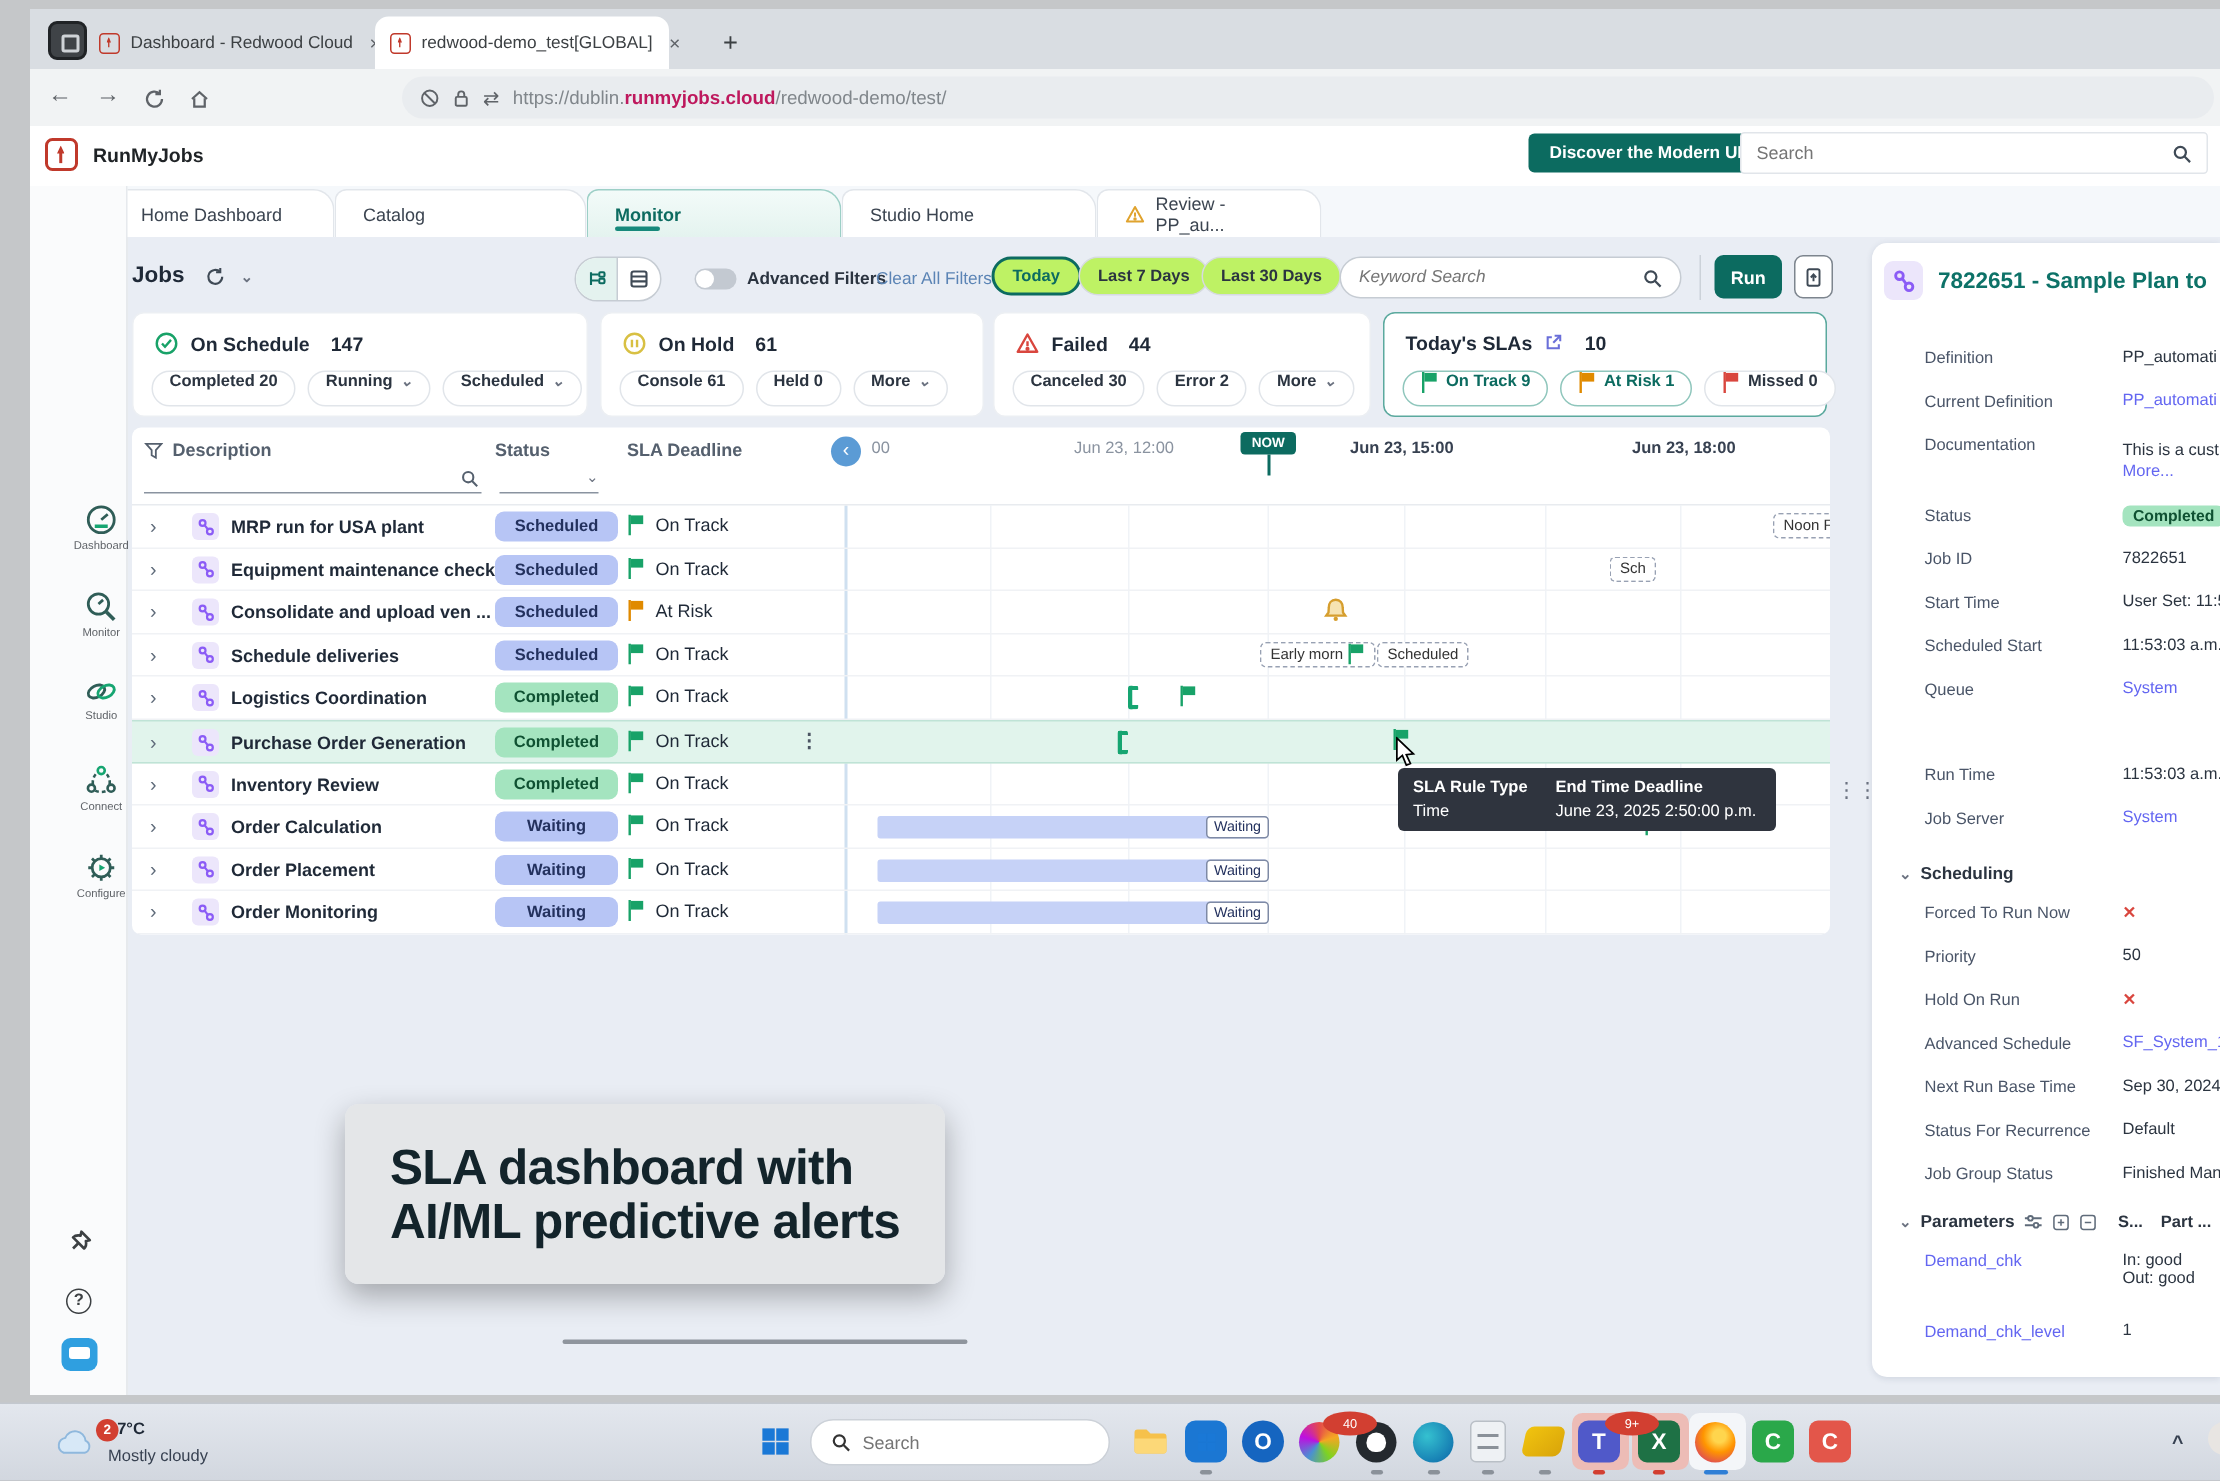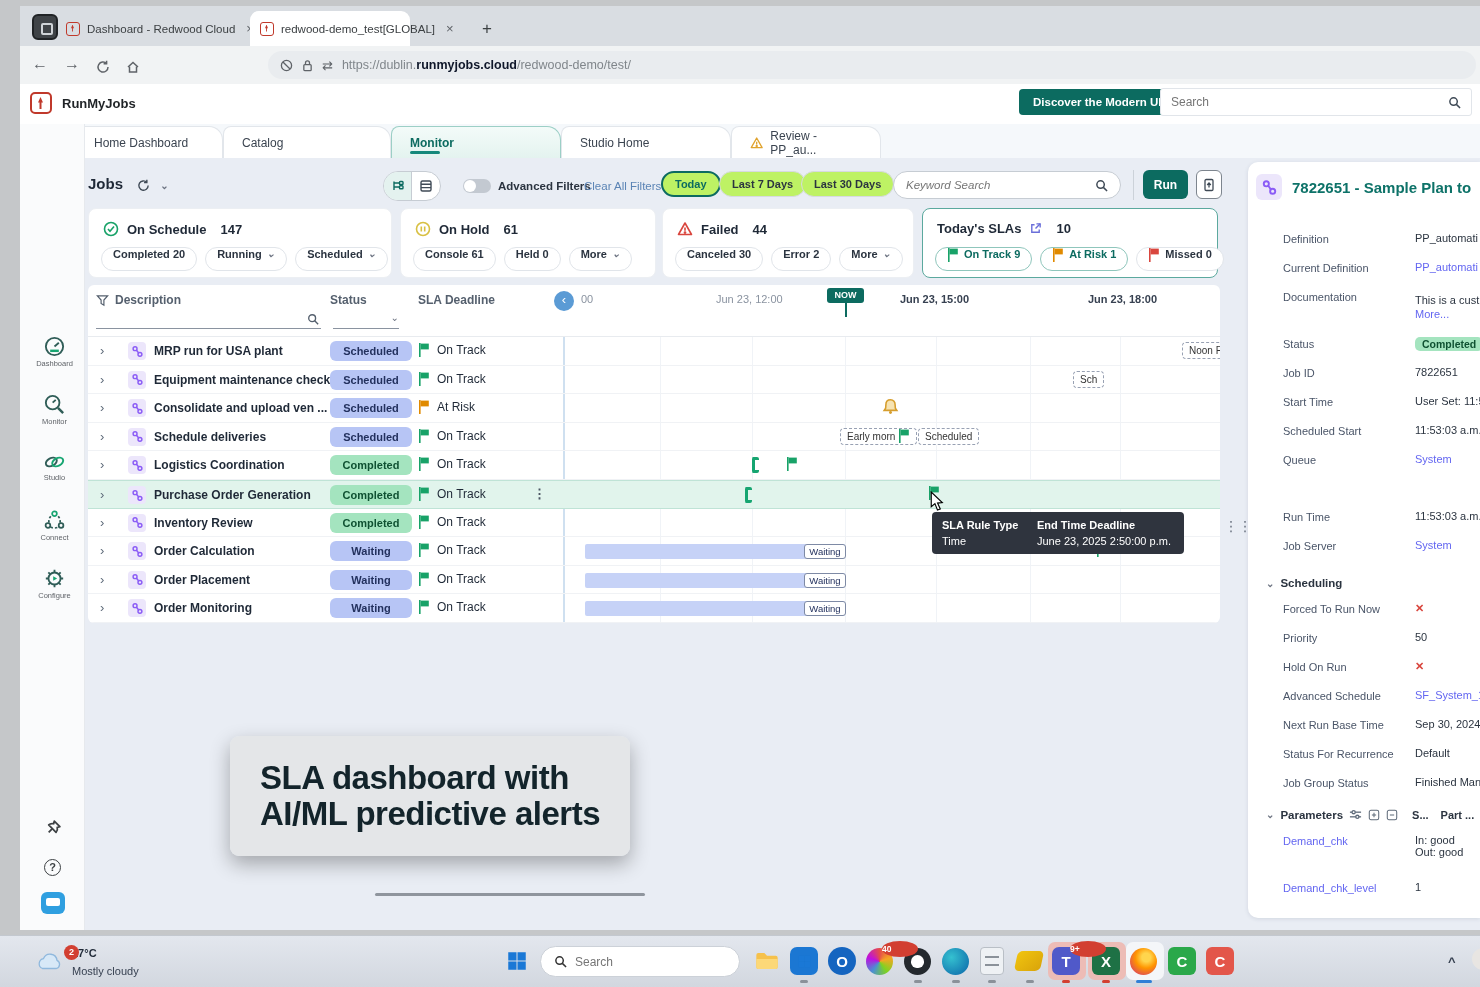--- a/index.html
+++ b/index.html
@@ -13,39 +13,39 @@
 .btab{position:absolute;top:5px;height:35px;display:flex;align-items:center;gap:7px;padding:0 10px;font-size:11.5px;color:#3c4043;white-space:nowrap}
 .btab.active{background:#fff;border-radius:9px 9px 0 0}
 .tab-x{color:#5f6368;font-size:13px;margin-left:4px}
 .redico{width:14px;height:14px;border:1.6px solid #c0392b;border-radius:3px;position:relative;flex:0 0 auto}
 .redico::after{content:"";position:absolute;left:4px;top:2px;width:3px;height:7px;background:#c0392b;clip-path:polygon(50% 0,100% 55%,65% 55%,65% 100%,35% 100%,35% 55%,0 55%)}
 .tabplus{position:absolute;left:462px;top:13px;font-size:17px;color:#3c4043}
 .urlbar{position:absolute;left:20px;top:46px;right:0;height:38px;background:#f1f3f4}
 .navbtn{position:absolute;top:9px;font-size:16px;color:#5f6368}
 .urlpill{position:absolute;left:248px;top:5px;width:1208px;height:28px;background:#e9ecef;border-radius:14px;display:flex;align-items:center;gap:9px;padding:0 12px;color:#5f6368}
 .urltext{font-size:12.5px;color:#80868b;white-space:nowrap}
-.urltext b{color:#0f172a}
+.urltext b{color:#be185d}
 .extpartial{position:absolute;right:-12px;top:52px;width:26px;height:26px;background:#fff;border-radius:50%}
 
 .apphead{position:absolute;left:20px;top:84px;right:0;height:40px;background:#fff}
 .rmjlogo{position:absolute;left:10px;top:8px;width:22px;height:22px;border:2px solid #c0392b;border-radius:5px}
 .rmjlogo::after{content:"";position:absolute;left:6px;top:3px;width:5px;height:12px;background:#c0392b;clip-path:polygon(50% 0,100% 45%,70% 45%,70% 100%,30% 100%,30% 45%,0 45%)}
 .brand{position:absolute;left:42px;top:12px;font-size:13px;font-weight:700;color:#1f2326}
 .modernbtn{position:absolute;left:999px;top:5px;height:26px;padding:0 14px;background:#0c6b60;color:#fff;border:none;border-radius:4px;font-size:11.5px;font-weight:700}
 .hsearch{position:absolute;left:1140px;top:4px;width:312px;height:28px;background:#fff;border:1px solid #e1e5ea;border-radius:3px;display:flex;align-items:center;padding:0 10px;justify-content:space-between}
 .hsearch input{border:none;outline:none;font-size:12px;color:#333;width:250px;background:transparent}
 
 .navrow{position:absolute;left:20px;top:124px;right:0;height:34px;background:#f5f8fb}
 .ntab{position:absolute;top:2px;height:32px;background:#fff;border:1px solid #e2e6eb;border-bottom:none;border-radius:8px 14px 0 0;display:flex;align-items:center;gap:7px;padding:0 18px;font-size:12px;color:#3b4450}
 .ntab.active{background:linear-gradient(#f3fbf9,#e4f3ef);border-color:#9ccfc6;color:#0c6b60;font-weight:700}
 .ntab.active::after{content:"";position:absolute;left:18px;bottom:4px;width:30px;height:3px;background:#16897b;border-radius:2px}
 
 .mainbg{position:absolute;left:85px;top:158px;right:0;height:772px;background:#e9edf4}
 .sidebar{position:absolute;left:20px;top:124px;width:65px;height:806px;background:#fafbfc;border-right:1px solid #e6e9ed}
-.sbitem{position:absolute;left:2px;width:65px;text-align:center;color:#2f5d57}
+.sbitem{position:absolute;left:15px;width:65px;text-align:center;color:#2f5d57}
 .sbitem .lbl{display:block;font-size:7.5px;color:#5f6368;margin-top:2px}
 .sbbottom{position:absolute;left:0;width:65px;text-align:center;color:#3c4043}
 .chatic{display:inline-block;width:24px;height:22px;background:#2f9fe0;border-radius:6px;position:relative}
 .chatic::after{content:"";position:absolute;left:5px;top:6px;width:14px;height:8px;background:#fff;border-radius:2px}
 .qcirc{display:inline-block;width:17px;height:17px;border:1.6px solid #3c4043;border-radius:50%;font-size:11px;line-height:15px;color:#3c4043;font-weight:700}
 
 .jtitle{position:absolute;left:88px;top:175px;font-size:15px;font-weight:700;color:#1f2937}
 .pill{position:absolute;height:26px;border:1px solid #d6dae0;background:#bef264;border-radius:14px;font-size:11px;font-weight:700;color:#2b3440;display:flex;align-items:center;gap:4px;padding:0 12px}
 .pill.activeT{border:2px solid #0c6b60;color:#0c6b60}
 .viewtgl{position:absolute;left:383px;top:171px;display:flex;border:1px solid #c6ccd3;border-radius:15px;overflow:hidden;background:#fff}
@@ -128,21 +128,21 @@
 .wbadge2{position:absolute;left:28px;top:-6px;width:15px;height:15px;background:#d23f31;color:#fff;border-radius:50%;font-size:9px;font-weight:700;text-align:center;line-height:15px}
 .wtemp{font-size:11px;font-weight:700;color:#1f2937}
 .wdesc{font-size:11px;color:#374151}
 .tsearch{position:absolute;left:540px;top:10px;width:200px;height:31px;background:#fff;border:1px solid #ccd1d8;border-radius:16px;display:flex;align-items:center;gap:8px;padding:0 13px;color:#444}
 .tsearch input{border:none;outline:none;font-size:12px;color:#5f6368;width:140px;background:transparent}
 .tico{position:absolute;top:10px;width:30px;height:30px;display:flex;align-items:center;justify-content:center;font-size:15px;font-weight:700;border-radius:6px}
 .hl{position:absolute;top:6px;width:38px;height:38px;background:#edbcb6;border-radius:7px}
 .whl{position:absolute;top:6px;width:38px;height:38px;background:#f4f6f9;border-radius:7px}
 .rdash{position:absolute;top:44px;width:8px;height:2.6px;background:#8a9199;border-radius:2px}
 .rdash.blue{width:16px;background:#2f7fd6}
-.nbadge{position:absolute;width:36px;height:16px;background:#d23f31;color:#fff;border-radius:50%;font-size:8.5px;font-weight:700;text-align:left;line-height:16px;z-index:5}
+.nbadge{position:absolute;width:36px;height:16px;background:#d23f31;color:#fff;border-radius:50%;font-size:8.5px;font-weight:400;text-align:center;line-height:16px;z-index:5}
 .tchev{position:absolute;left:1448px;top:18px;font-size:13px;font-weight:700;color:#374151}
 .trayp{position:absolute;left:1472px;top:948px;width:22px;height:22px;background:#e8e5e2;border-radius:50%}
 </style>
 </head>
 <body>
 
 <svg width="0" height="0" style="position:absolute">
 <defs>
 <symbol id="i-flag" viewBox="0 0 12 14">
         <rect x="1" y="0" width="1.6" height="14" fill="currentColor"></rect>
@@ -280,21 +280,21 @@
 
 <div class="frame">
 
   <div class="tabstrip">
     <div class="devicon"></div>
     <div class="btab" style="left:36px;width:190px">
       <span class="redico"></span>
       <span>Dashboard - Redwood Cloud</span>
       <span class="tab-x">×</span>
     </div>
-    <div class="btab active" style="left:230px;width:160px">
+    <div class="btab active" style="left:230px;width:196px">
       <span class="redico"></span>
       <span>redwood-demo_test[GLOBAL]</span>
       <span class="tab-x">×</span>
     </div>
     <span class="tabplus">+</span>
   </div>
 
   <div class="urlbar">
     <span class="navbtn" style="left:12px">←</span>
     <span class="navbtn" style="left:44px">→</span>

